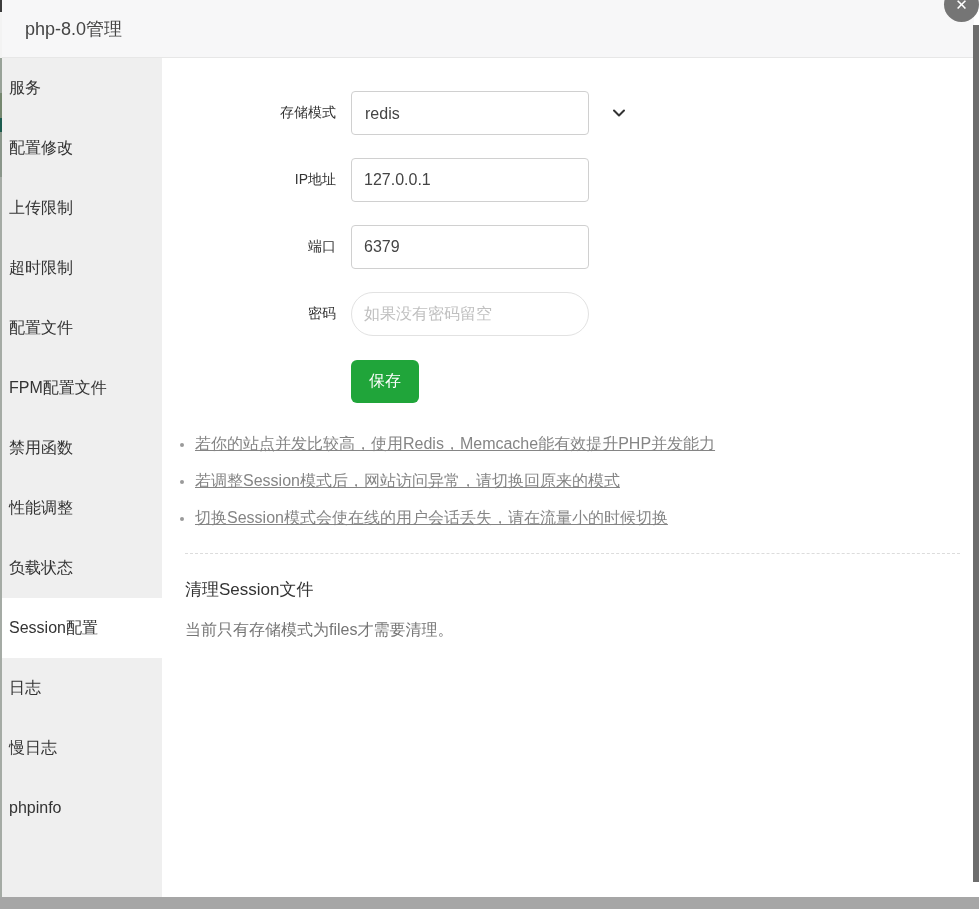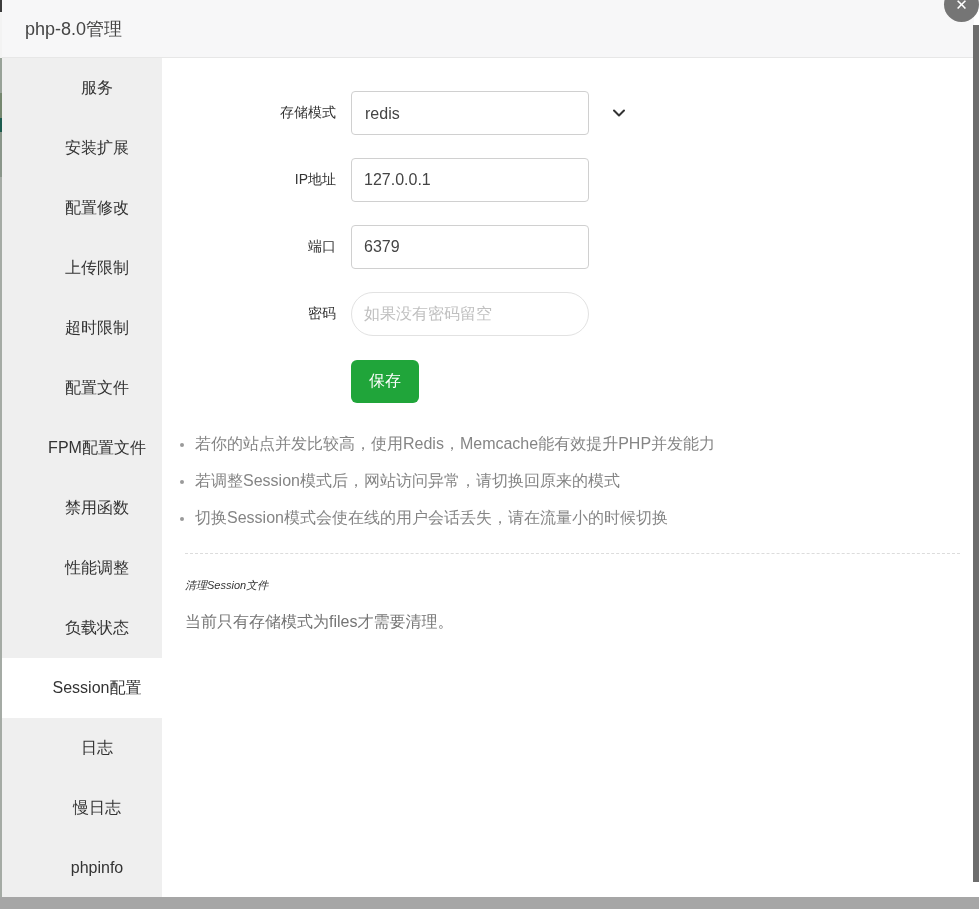--- a/index.html
+++ b/index.html
@@ -34,21 +34,21 @@
 
   .close-btn {
     position:absolute; left:944px; top:-13px; width:35px; height:35px;
     border-radius:50%; background:#757575; color:#fff; z-index:10;
     display:flex; align-items:center; justify-content:center;
     font-size:15px; cursor:pointer; line-height:1;
   }
 
   
   .sidebar { position:absolute; left:0; top:58px; width:160px; bottom:0; background:#efefef; overflow:hidden; }
-  .side-item { height:60px; line-height:60px; padding-left:30px; font-size:16px; color:#333; cursor:pointer; white-space:nowrap;text-align:center; }
+  .side-item { height:60px; line-height:60px; padding-left:7px; font-size:16px; color:#333; cursor:pointer; white-space:nowrap; }
   .side-item.active { background:#fff; }
 
   
   .content { position:absolute; left:160px; top:58px; right:0; bottom:0; background:#fff; padding-top:33px; overflow:hidden; }
 
   .frm-row { display:flex; align-items:center; height:44px; margin-bottom:23px; }
   .frm-label { width:174px; text-align:right; font-size:14px; color:#333; flex:none; }
   .frm-control { margin-left:15px; position:relative; width:288px; height:44px; flex:none; }
   .frm-control input, .frm-control select {
     width:238px; height:44px; border:1px solid #d0d0d0; border-radius:4px;
@@ -60,42 +60,41 @@
   .frm-control.pwd input { border-color:#e2e2e2;border-radius:22px; }
   .chevron { position:absolute; right:12px; top:14px; width:16px; height:16px; pointer-events:none; }
 
   .save-btn {
     margin-left:189px; margin-top:1px; width:68px; height:43px;
     background:#20a53a; color:#fff; font-size:16px; border:none; border-radius:6px;
     cursor:pointer; font-family:"Liberation Sans","DejaVu Sans",sans-serif;
   }
 
   .notes { margin-top:22px; padding-left:33px; list-style:disc; }
-  .notes li { font-size:16px; color:#858585; line-height:37px; }
+  .notes li { font-size:16px; color:#858585; line-height:37px;text-decoration:underline; }
   .notes li::marker { color:#9a9a9a; font-size:13px; }
 
   .divider { margin:17px 14px 0 23px; border-top:1px dashed #dcdcdc; height:0; }
 
-  .clean-heading { margin:24px 0 0 23px; font-size:11px; font-weight:500; color:#333;font-style:italic; }
+  .clean-heading { margin:24px 0 0 23px; font-size:17px; font-weight:500; color:#333; }
   .clean-desc { margin:19px 0 16px 23px; font-size:16px; color:#757575; }
 </style>
 </head>
 <body>
 
 <div class="page-edge-left"></div>
 
 <div class="modal">
 
   <div class="dlg-header">
     <span class="dlg-title">php-8.0管理</span>
   </div>
 
   <div class="sidebar">
     <div class="side-item">服务</div>
-    <div class="side-item">安装扩展</div>
     <div class="side-item">配置修改</div>
     <div class="side-item">上传限制</div>
     <div class="side-item">超时限制</div>
     <div class="side-item">配置文件</div>
     <div class="side-item">FPM配置文件</div>
     <div class="side-item">禁用函数</div>
     <div class="side-item">性能调整</div>
     <div class="side-item">负载状态</div>
     <div class="side-item active">Session配置</div>
     <div class="side-item">日志</div>

